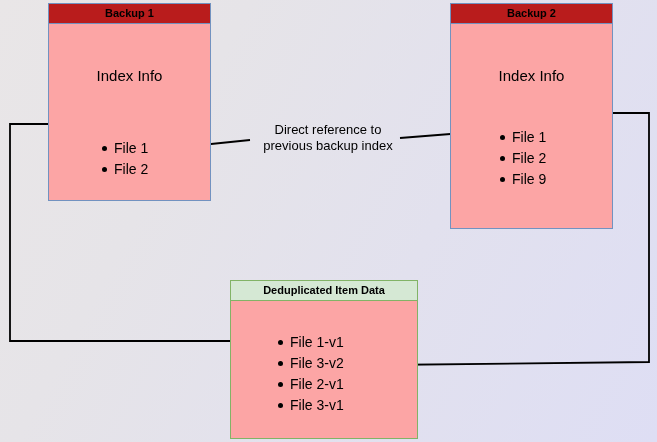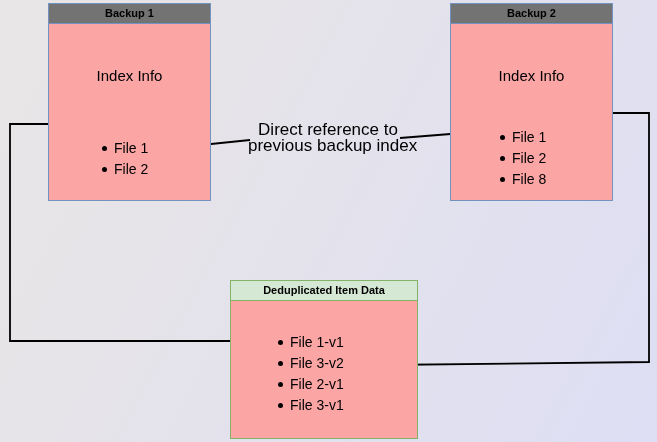--- a/index.html
+++ b/index.html
@@ -47,21 +47,21 @@
   .node-body {
     position: relative;
     height: calc(100% - 20px);
     background: #fca5a5;
   }
   .blue-node {
     border-color: #7292c0;
     background: #e6e4e7;
   }
   .blue-node .node-header {
-    background: #737373;
+    background: #b91c1c;
     border-bottom-color: #7292c0;
   }
   .green-node {
     border-color: #82b366;
     background: #e6e4e7;
   }
   .green-node .node-header {
     background: #d5e8d4;
     border-bottom-color: #82b366;
   }
@@ -93,21 +93,21 @@
     left: 1px;
     top: 8px;
     width: 5px;
     height: 5px;
     border-radius: 50%;
     background: #000000;
   }
   .edge-label {
     position: absolute;
     text-align: center;
-    font-size: 17px;
+    font-size: 13px;
     line-height: 16px;
     color: #000000;
     white-space: nowrap;
   }
 </style>
 </head>
 <body>
 
 <div id="canvas">
 
@@ -130,28 +130,28 @@
     <div class="node-header">Backup 1</div>
     <div class="node-body">
       <div class="index-title" style="top:43px;">Index Info</div>
       <ul class="file-list" style="left:52px; top:114px;">
         <li>File 1</li>
         <li>File 2</li>
       </ul>
     </div>
   </div>
 
-  <div class="node blue-node" style="left:450px; top:3px; width:163px; height:198px;">
+  <div class="node blue-node" style="left:450px; top:3px; width:163px; height:226px;">
     <div class="node-header">Backup 2</div>
     <div class="node-body">
       <div class="index-title" style="top:43px;">Index Info</div>
       <ul class="file-list" style="left:48px; top:103px;">
         <li>File 1</li>
         <li>File 2</li>
-        <li>File 8</li>
+        <li>File 9</li>
       </ul>
     </div>
   </div>
 
   <div class="node green-node" style="left:230px; top:280px; width:188px; height:159px;">
     <div class="node-header">Deduplicated Item Data</div>
     <div class="node-body">
       <ul class="file-list" style="left:46px; top:31px;">
         <li>File 1-v1</li>
         <li>File 3-v2</li>

